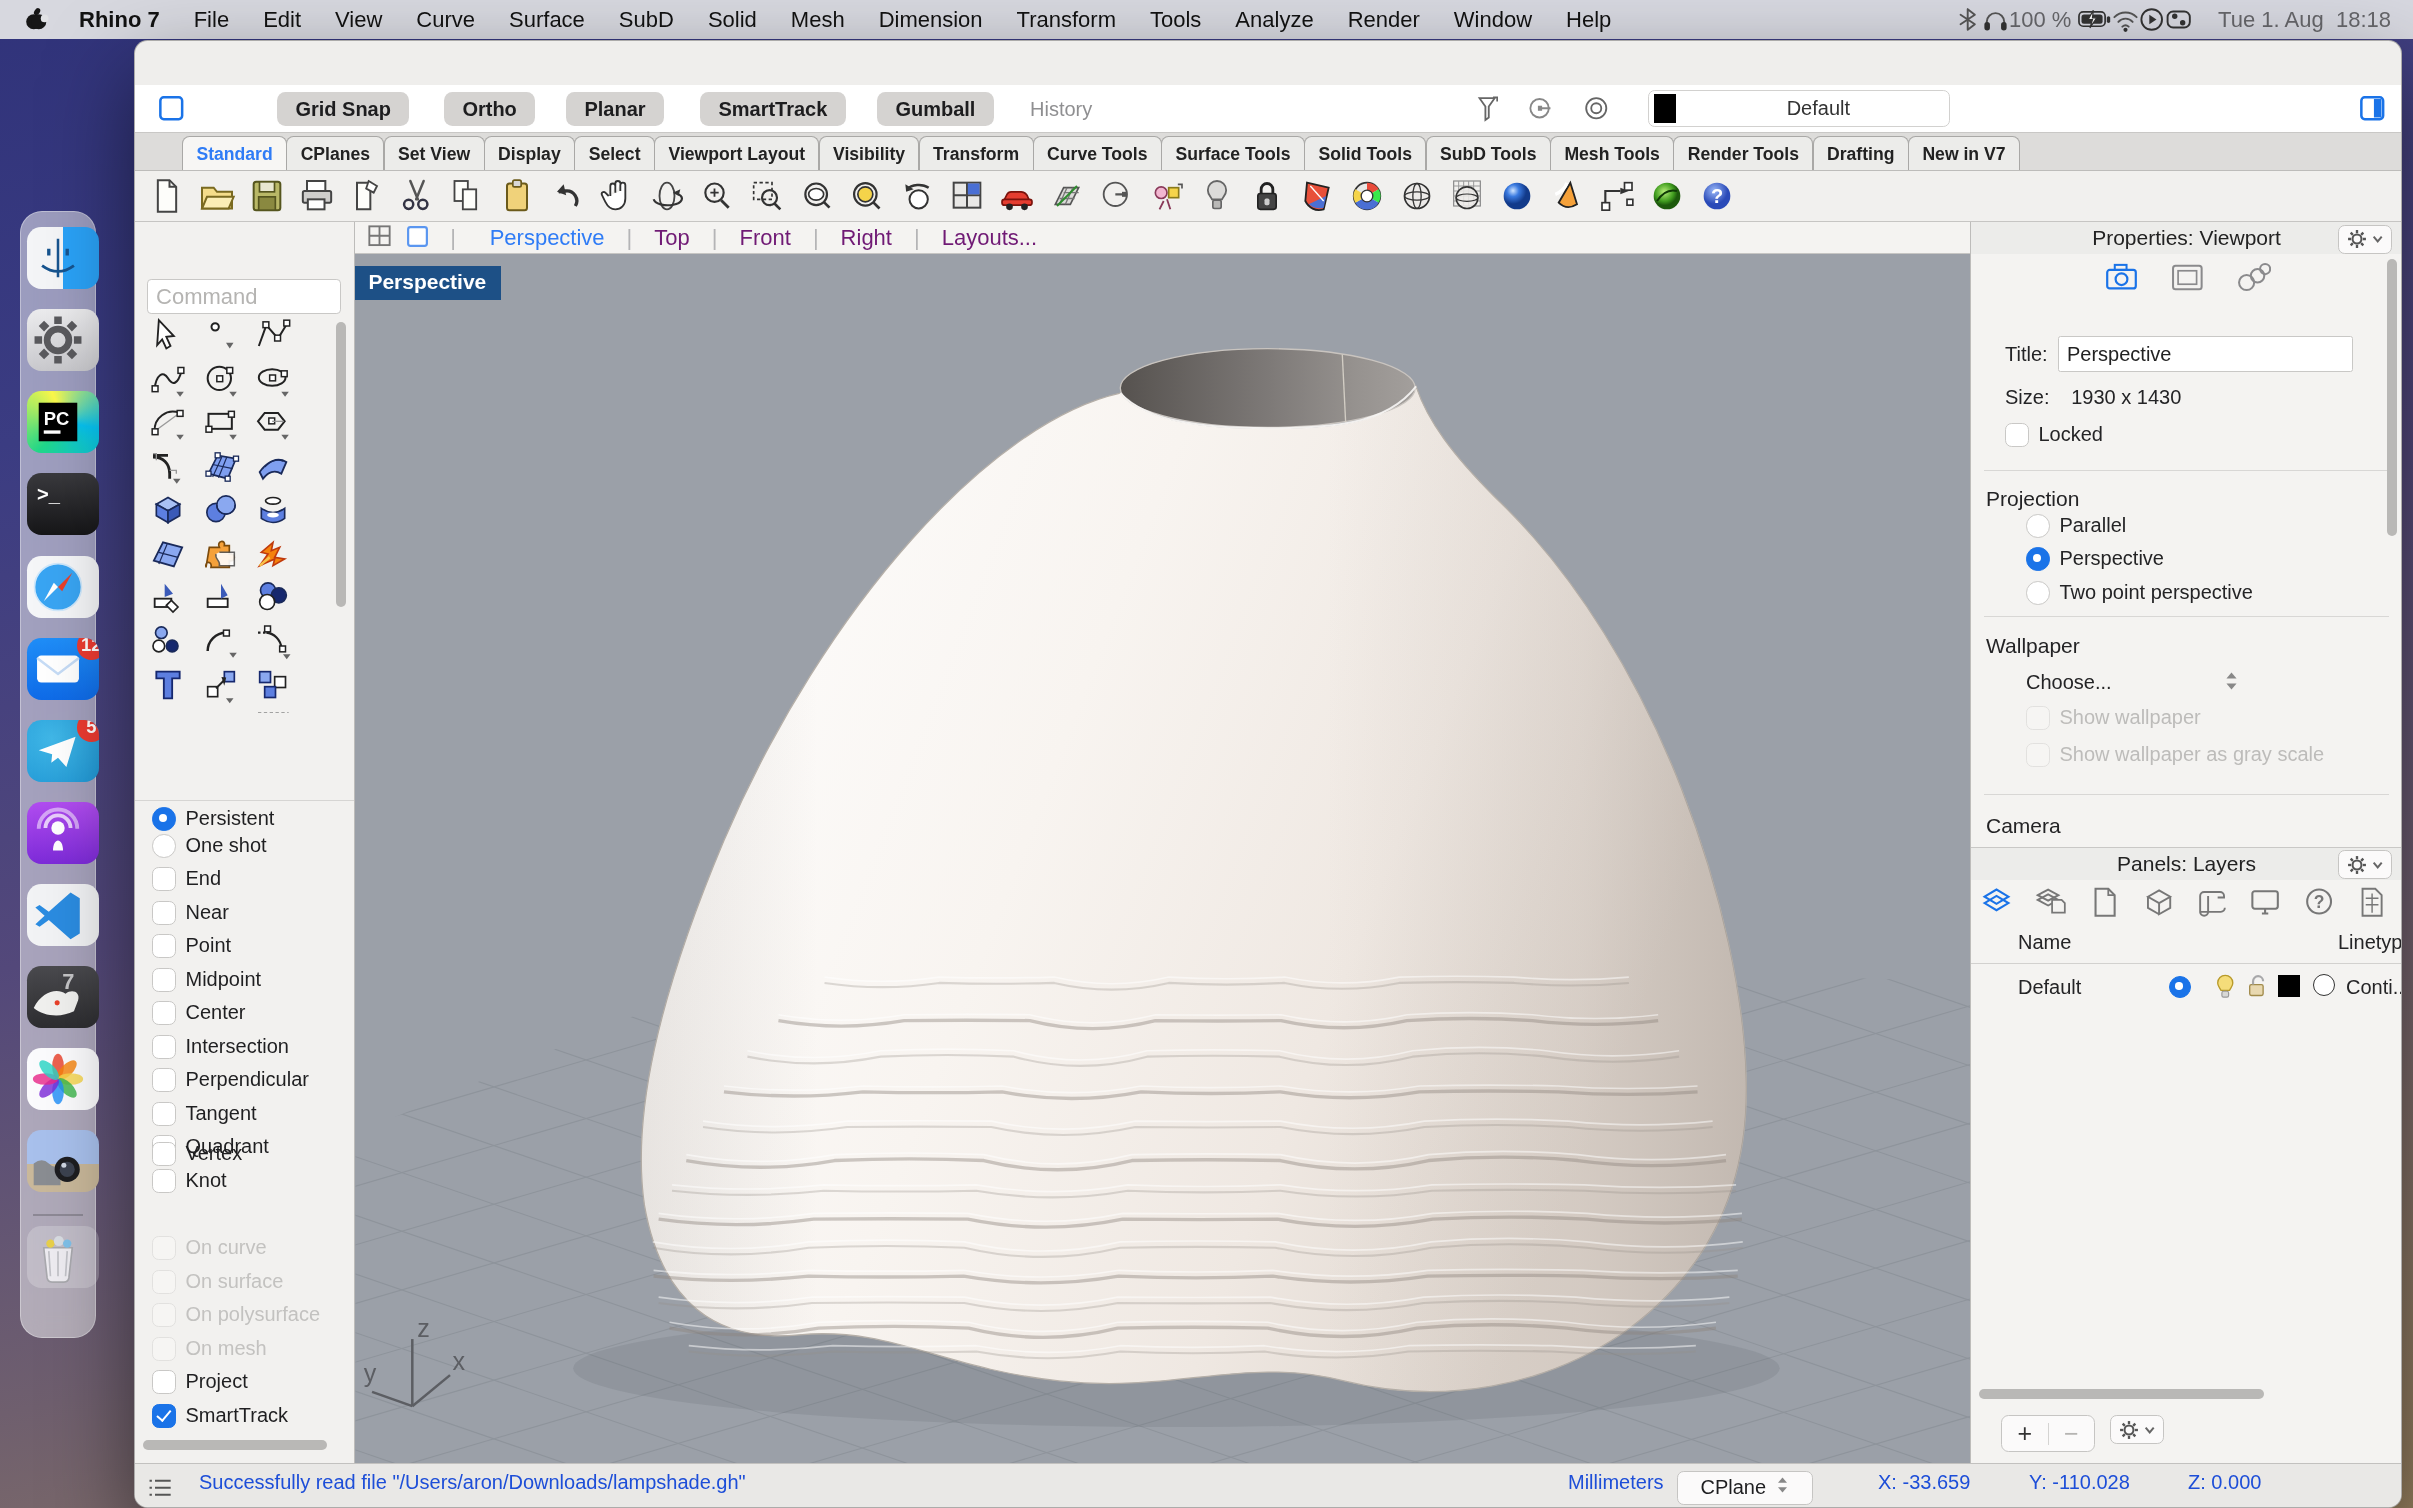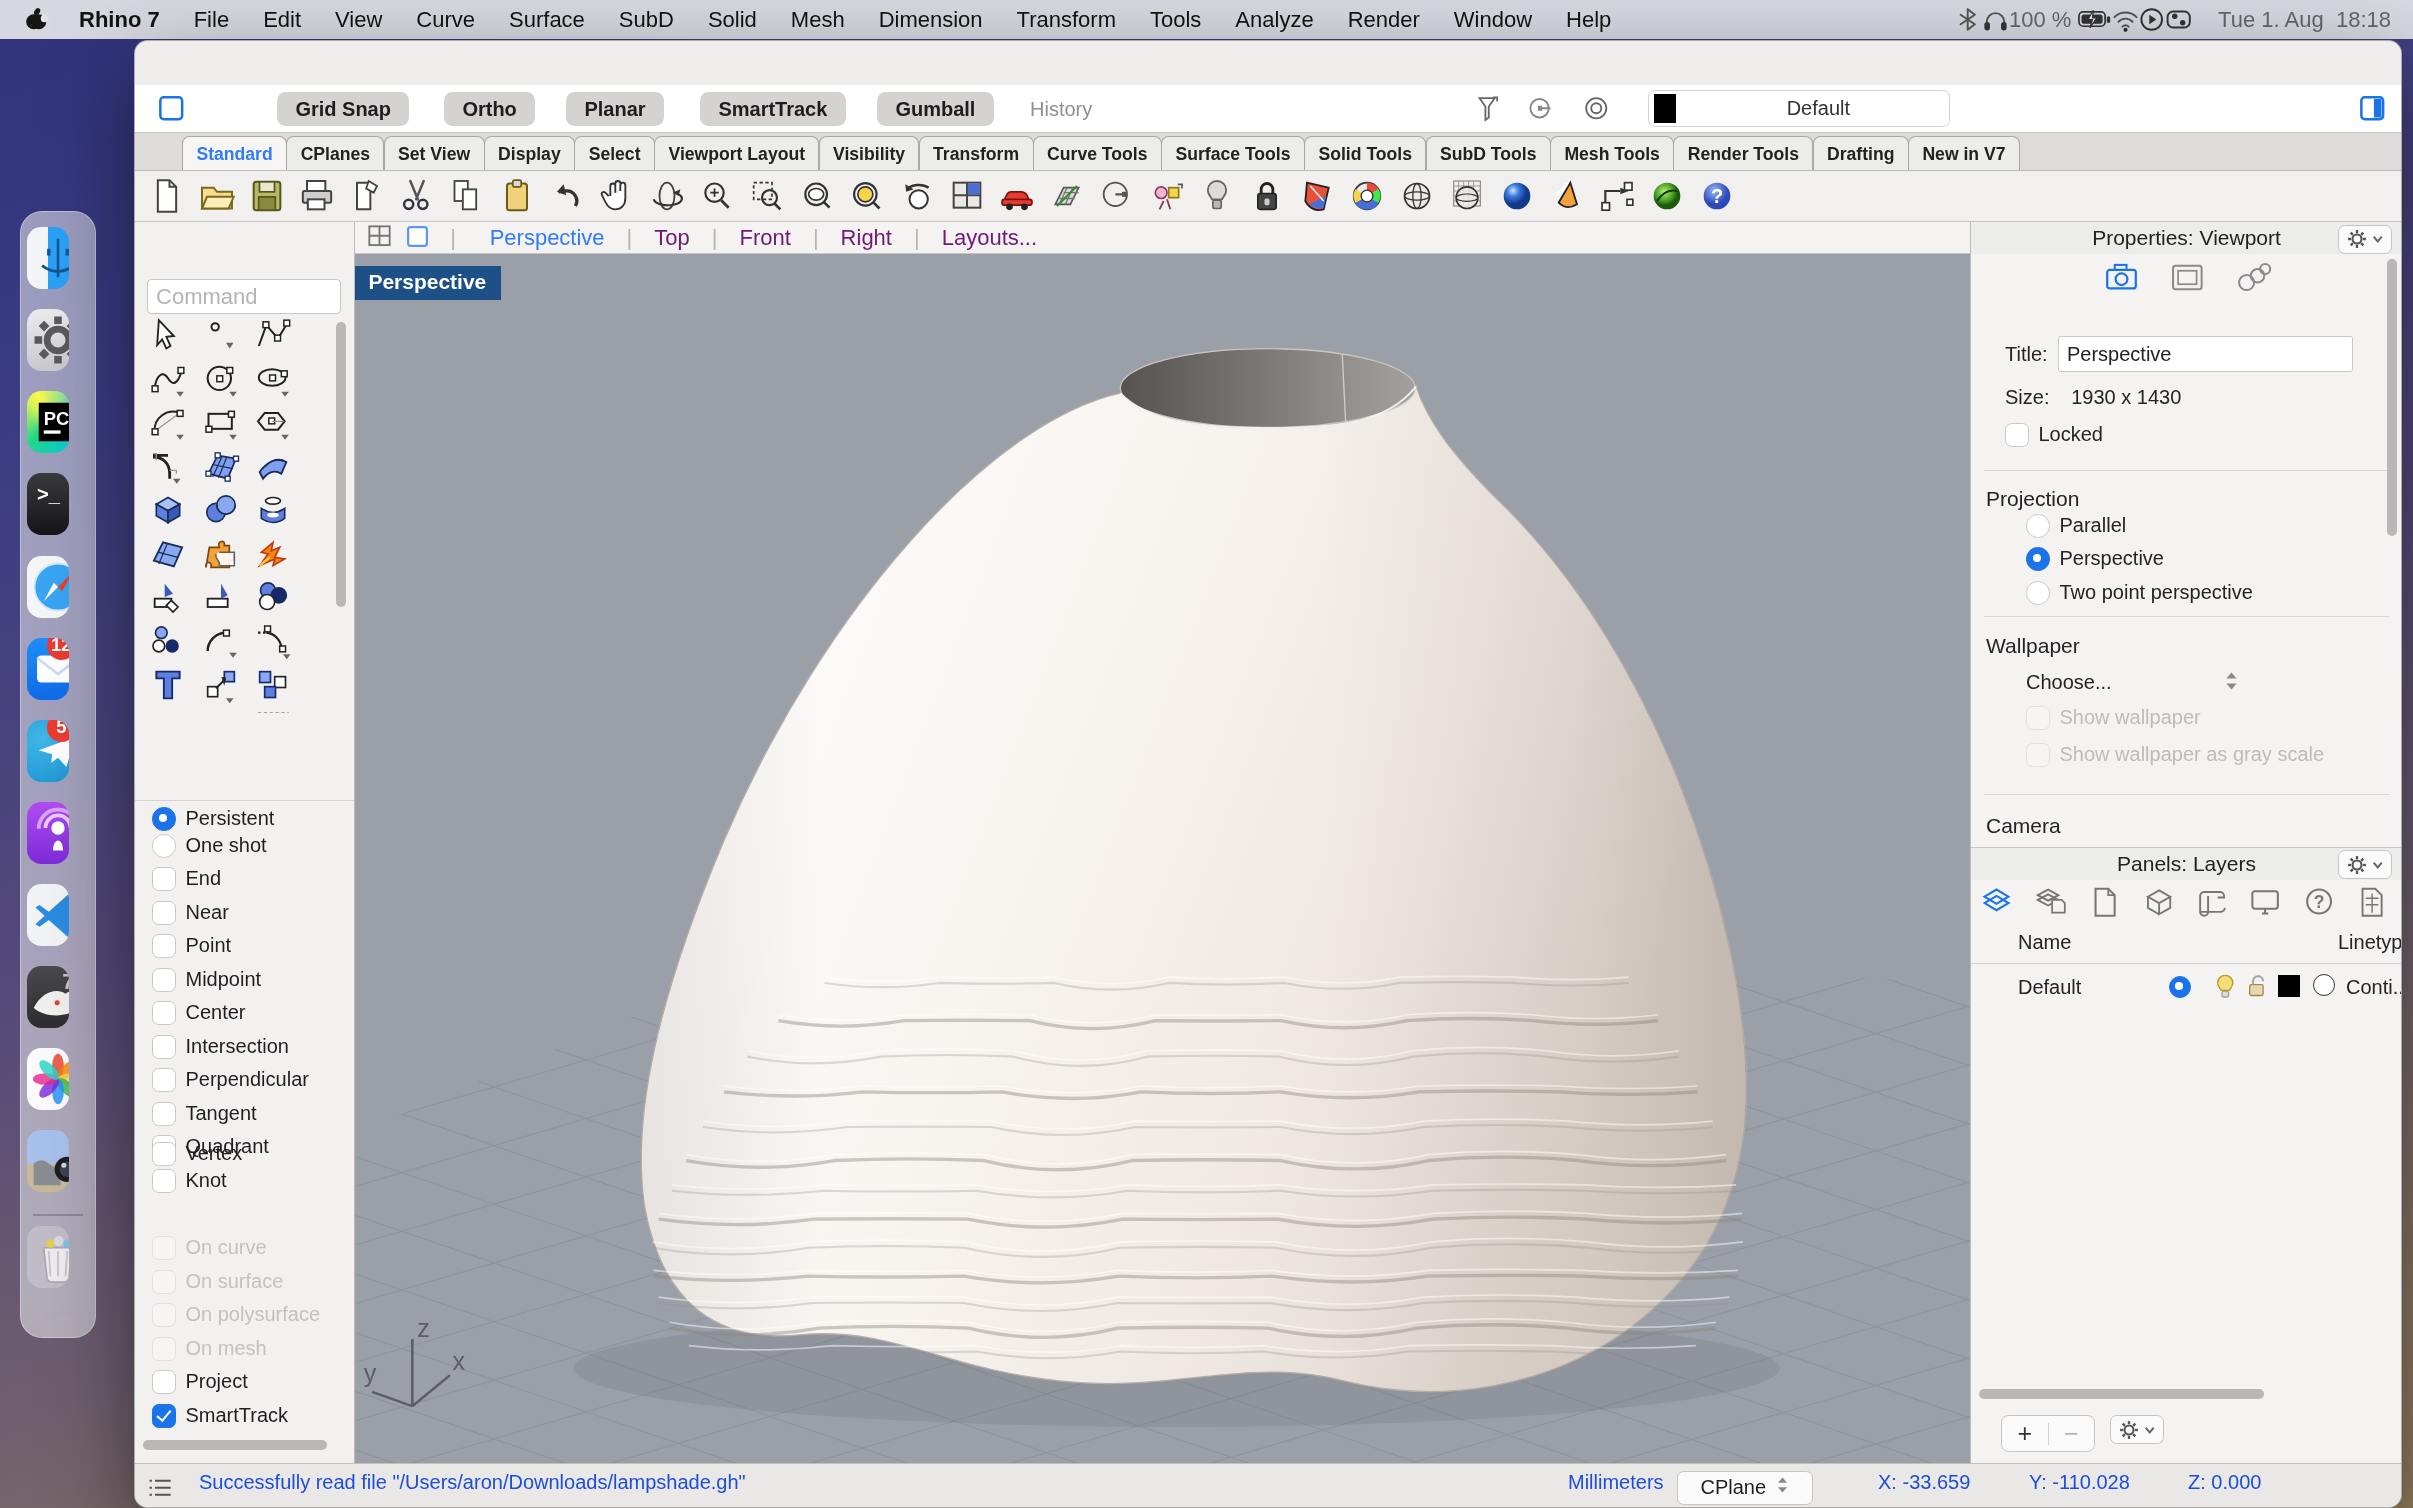--- a/index.html
+++ b/index.html
@@ -82,21 +82,21 @@
   .segbtn{position:absolute;width:92px;height:35px;background:#fbfafa;border:0.8px solid #c6c5c3;border-radius:7.5px;
     display:flex;align-items:center;justify-content:center;font-size:25px;color:#444;}
   
   .statusbar{position:absolute;left:0;top:1422px;width:100%;height:46px;background:#e9e8e6;border-top:0.8px solid #c2c1bf;}
   .sbtext{position:absolute;top:7px;font-size:20px;color:#1d4ed8;white-space:nowrap;margin-left:17px;}
   .sbsel{position:absolute;top:6.7px;height:32px;background:#fbfafa;border:0.8px solid #c6c5c3;border-radius:6.7px;
     display:flex;align-items:center;justify-content:center;gap:8.4px;font-size:20px;color:#1e1e20;}
   
   .dock{position:absolute;left:20px;top:211px;width:74px;height:1125px;background:rgba(238,238,242,.55);
     border:0.8px solid rgba(255,255,255,.35);border-radius:22px;backdrop-filter:blur(10px);}
-  .dicon{position:absolute;left:5.9px;width:42px;height:62px;border-radius:14.2px;overflow:hidden;}
+  .dicon{position:absolute;left:5.9px;width:72px;height:62px;border-radius:14.2px;overflow:hidden;}
   .dbadge{position:absolute;right:-6.7px;top:-6.7px;min-width:28.5px;height:28.5px;border-radius:14.2px;background:#ec3b31;
     color:#fff;font-size:18.4px;font-weight:bold;text-align:center;line-height:28.5px;padding:0 3.4px;box-sizing:border-box;}
   .ddiv{position:absolute;left:11.7px;width:50px;height:1.7px;background:rgba(90,90,95,.4);}
 </style>
 </head>
 <body>
 
 <div class="screen">
 
   <div class="menubar">

